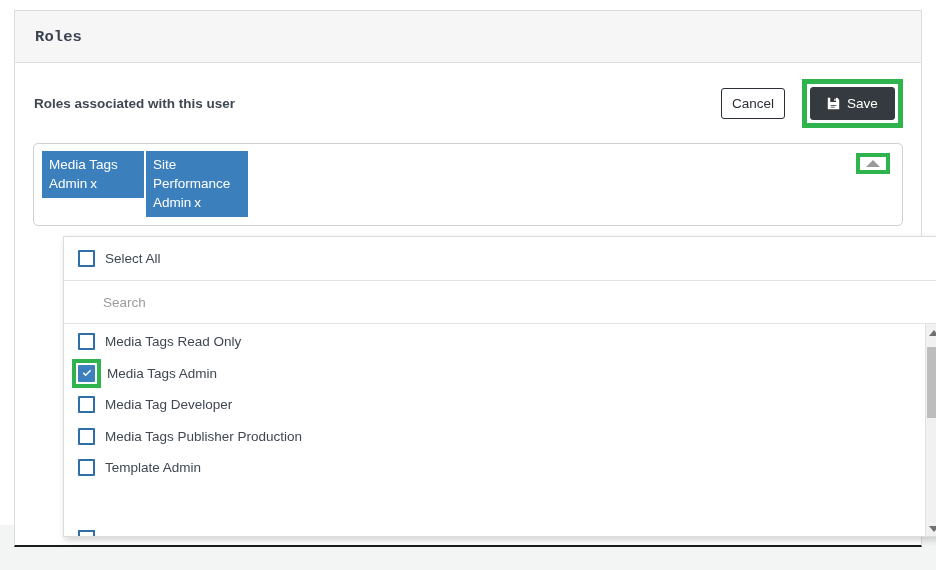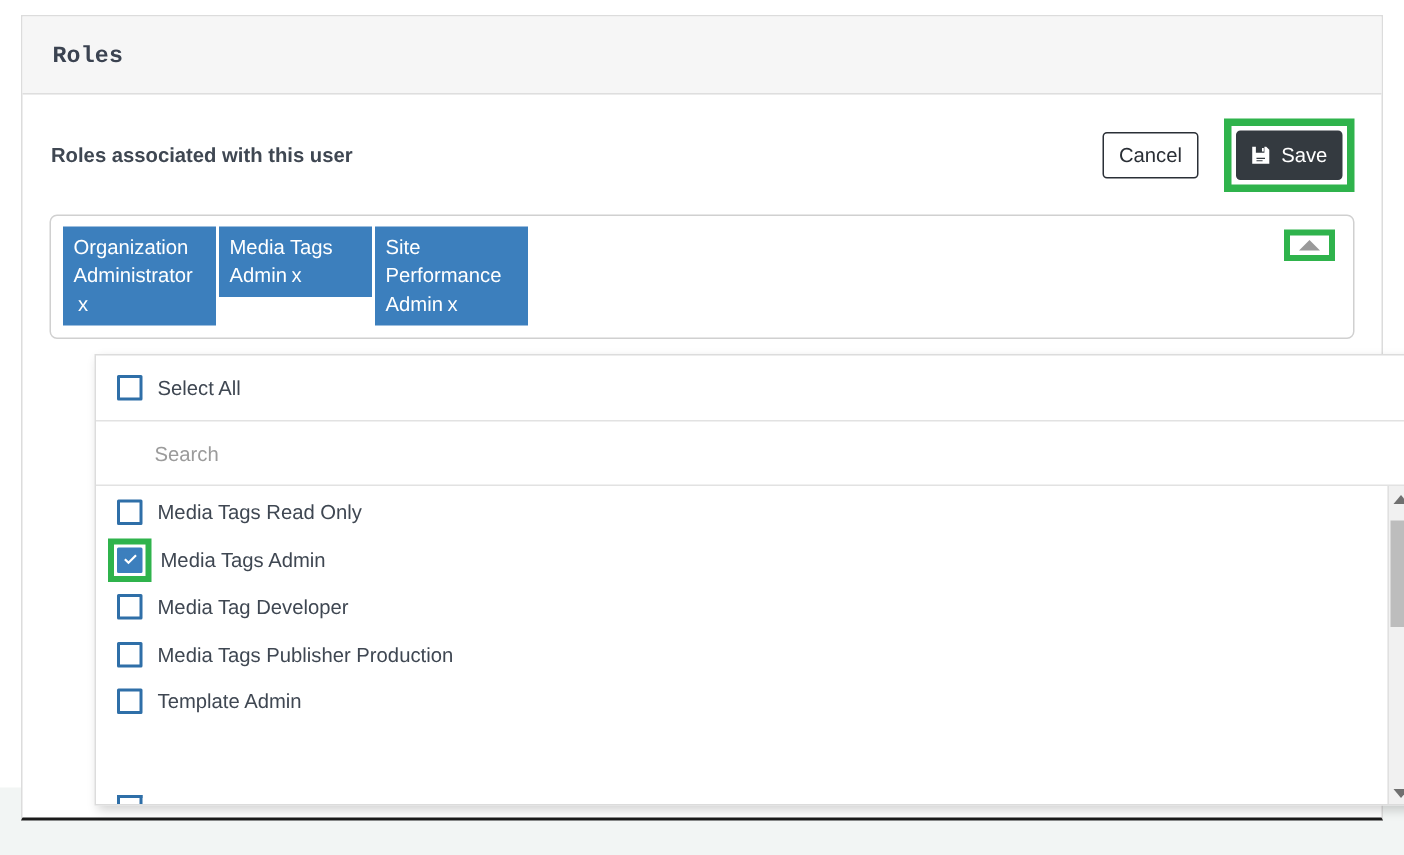--- a/index.html
+++ b/index.html
@@ -82,21 +82,21 @@
   }
 
   .save-wrap {
     margin-left: 17px;
     border: 5px solid #2fb34c;
     padding: 3px;
     background: #ffffff;
     display: inline-flex;
   }
   .btn-save {
-    width: 71px;
+    width: 85px;
     height: 33px;
     background: #343a40;
     border: 1px solid #343a40;
     border-radius: 3px;
     color: #ffffff;
     font-size: 13.5px;
     display: flex;
     align-items: center;
     justify-content: center;
     gap: 7px;
@@ -348,23 +348,20 @@
               </span>
               <span>Save</span>
             </button>
           </div>
         </div>
       </div>
 
       <div class="tag-box">
         <div class="tags">
 
-          <span class="tag">
-            <span>Organization Administrator</span><span class="x">x</span>
-          </span>
 
           <span class="tag">
             <span>Media Tags Admin</span><span class="x">x</span>
           </span>
 
           <span class="tag">
             <span>Site Performance Admin</span><span class="x">x</span>
           </span>
 
 

